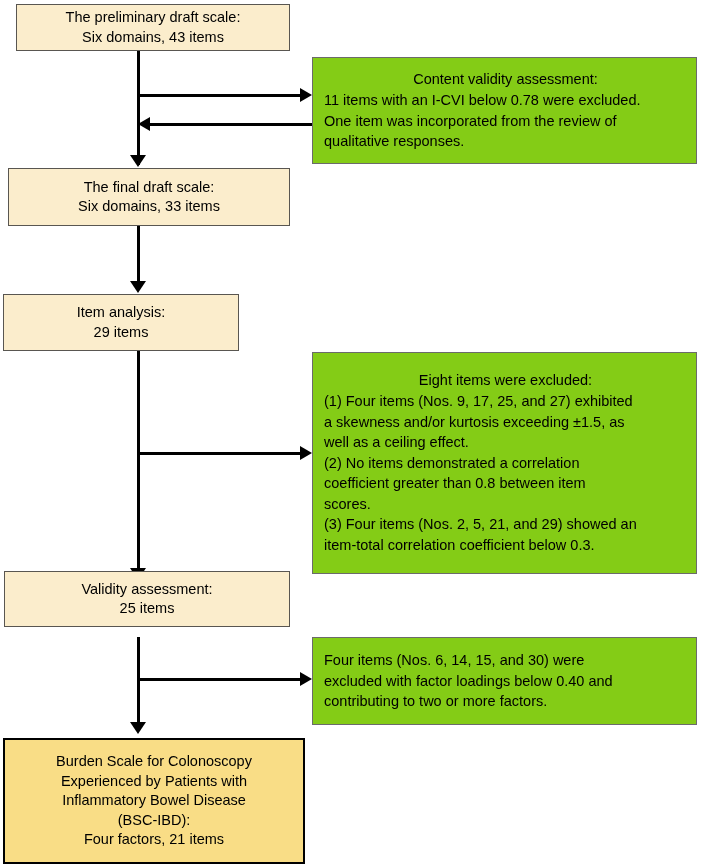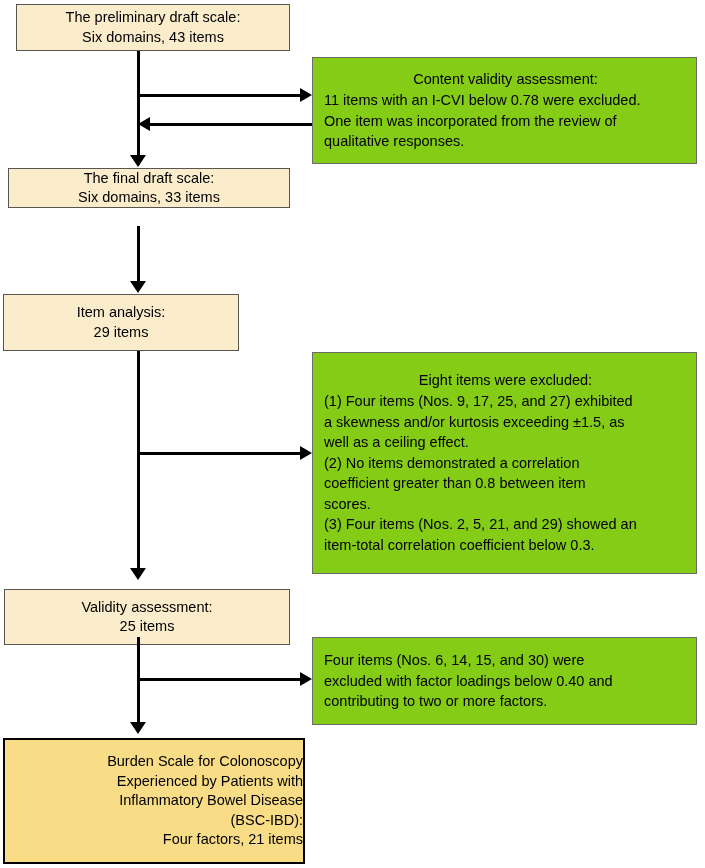--- a/index.html
+++ b/index.html
@@ -32,21 +32,20 @@
   .box .ln { display: block; white-space: pre; }
 
   .box-stage {
     background: #fbedcc;
     border: 1px solid #595651;
     box-shadow: 0 0 0 0 transparent;
   }
   .box-final {
     background: #f9dd86;
     border: 2.5px solid #000000;
-    align-items: flex-end;
   }
   .box-note {
     background: #84cc16;
     border: 1px solid #6b6b6b;
     text-align: left;
     align-items: flex-start;
     padding: 7px 9px 7px 11px;
     line-height: 1.42;
     font-size: 14.5px;
   }
@@ -109,21 +108,21 @@
   <div class="hline" style="left:150px; top:123px; width:162px;"></div>
   <div class="arrow-left" style="left:138px; top:117px;"></div>
 
   <div class="box box-note" style="left:312px; top:57px; width:385px; height:107px;">
     <span class="ctr">Content validity assessment:</span>
     <span class="ln">11 items with an I-CVI below 0.78 were excluded.</span>
     <span class="ln">One item was incorporated from the review of</span>
     <span class="ln">qualitative responses.</span>
   </div>
 
-  <div class="box box-stage" style="left:8px; top:168px; width:282px; height:40px;">
+  <div class="box box-stage" style="left:8px; top:168px; width:282px; height:58px;">
     <span class="ln">The final draft scale:</span>
     <span class="ln">Six domains, 33 items</span>
   </div>
 
   <div class="vline" style="left:137px; top:226px; height:59px;"></div>
   <div class="arrow-down" style="left:130px; top:281px;"></div>
 
   <div class="box box-stage" style="left:3px; top:294px; width:236px; height:57px;">
     <span class="ln">Item analysis:</span>
     <span class="ln">29 items</span>
@@ -140,21 +139,21 @@
     <span class="ln">(1) Four items (Nos. 9, 17, 25, and 27) exhibited</span>
     <span class="ln">a skewness and/or kurtosis exceeding ±1.5, as</span>
     <span class="ln">well as a ceiling effect.</span>
     <span class="ln">(2) No items demonstrated a correlation</span>
     <span class="ln">coefficient greater than 0.8 between item</span>
     <span class="ln">scores.</span>
     <span class="ln">(3) Four items (Nos. 2, 5, 21, and 29) showed an</span>
     <span class="ln">item-total correlation coefficient below 0.3.</span>
   </div>
 
-  <div class="box box-stage" style="left:4px; top:589px; width:286px; height:56px;">
+  <div class="box box-stage" style="left:4px; top:571px; width:286px; height:56px;">
     <span class="ln">Validity assessment:</span>
     <span class="ln">25 items</span>
   </div>
 
   <div class="vline" style="left:137px; top:637px; height:89px;"></div>
   <div class="arrow-down" style="left:130px; top:722px;"></div>
 
   <div class="hline" style="left:137px; top:678px; width:165px;"></div>
   <div class="arrow-right" style="left:300px; top:672px;"></div>
 

